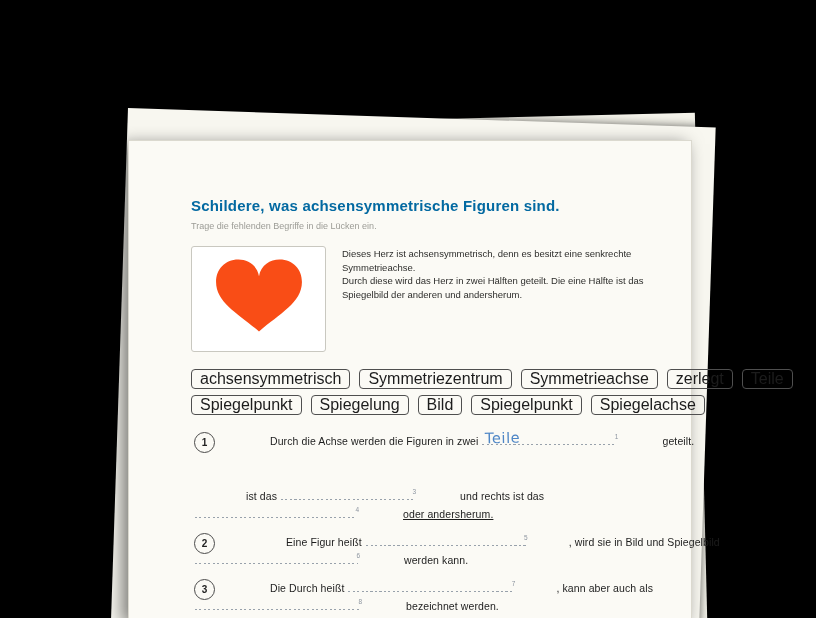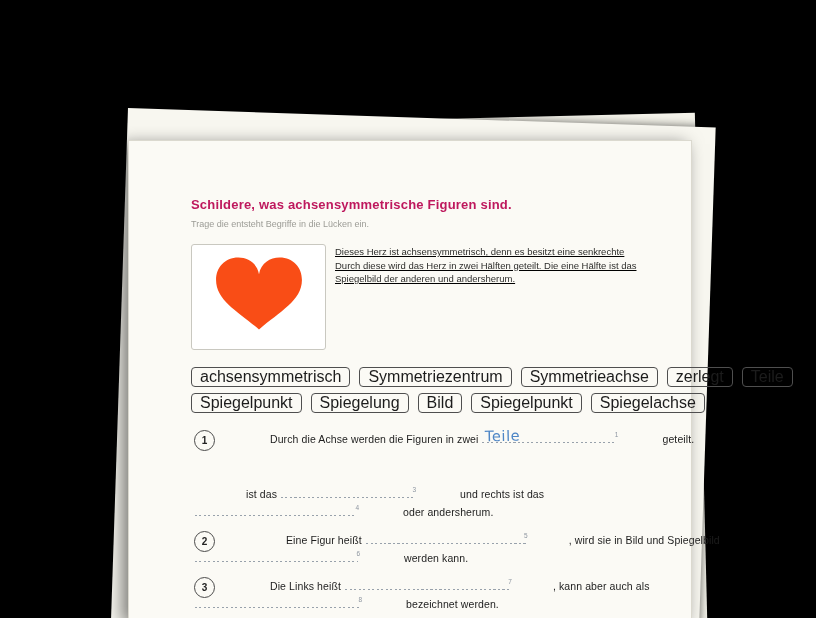--- a/index.html
+++ b/index.html
@@ -12,29 +12,29 @@
           transform-origin:top left;background:#f4f3ea;}
   .page-a{left:128px;top:108px;width:588px;height:560px;transform:rotate(1.9deg);
           transform-origin:top left;background:#f8f7f0;box-shadow:0 0 10px rgba(0,0,0,.6);}
 
   
   .page-front{position:absolute;left:128px;top:140px;width:562px;height:478px;
               background:#fbfaf5;border:1px solid #dbd9cf;
               box-shadow:-6px 4px 16px rgba(0,0,0,.5);}
   .page-content{position:relative;padding:56px 40px 0 62px;box-sizing:border-box;}
 
-  .title{font-size:13px;font-weight:bold;color:#be185d;margin:0 0 7px 0;letter-spacing:.2px;}
+  .title{font-size:15px;font-weight:bold;color:#0369a1;margin:0 0 7px 0;letter-spacing:.2px;}
   .subtitle{font-size:9px;color:#9c9c96;margin:0 0 15px 0;}
 
   .media-row{display:flex;align-items:flex-start;margin-bottom:17px;}
   .figure-box{width:135px;height:106px;background:#ffffff;border:1px solid #c9c8c0;
               border-radius:3px;box-sizing:border-box;display:flex;align-items:center;
               justify-content:center;flex:0 0 auto;}
   .figure-box svg{width:94px;height:84px;margin-top:-4px;}
-  .info-text{margin-left:9px;padding-top:1px;text-decoration:underline;}
+  .info-text{margin-left:16px;padding-top:1px;}
   .info-line{font-size:9.5px;line-height:13.6px;color:#2e2e2c;}
 
   .word-bank{margin-bottom:17px;}
   .wb-row{display:flex;gap:9px;margin-bottom:6px;}
   .chip{font-family:"Liberation Sans",sans-serif;font-size:16px;color:#1c1c1c;
         background:transparent;border:1px solid #4f4f4f;border-radius:4px;
         padding:2px 8px;line-height:14px;cursor:pointer;}
 
   .question{position:relative;margin-bottom:10px;}
   .q1{margin-top:17px;}
@@ -57,32 +57,33 @@
 <body>
 
 <div class="stage">
   <div class="page-back page-b"></div>
   <div class="page-back page-a"></div>
 
   <div class="page-front">
     <div class="page-content">
 
       <div class="title">Schildere, was achsensymmetrische Figuren sind.</div>
-      <div class="subtitle">Trage die entsteht Begriffe in die Lücken ein.</div>
+      <div class="subtitle">Trage die fehlenden Begriffe in die Lücken ein.</div>
 
       <div class="media-row">
         <div class="figure-box">
           <span>
             <svg viewBox="0 0 100 90" xmlns="http://www.w3.org/2000/svg">
               <path id="heart-path" fill="#f94d16" d="M50 25 C48 13 38 7 28 7 C13 7 4 18 4 31 C4 53 28 65 50 84 C72 65 96 53 96 31 C96 18 87 7 72 7 C62 7 52 13 50 25 Z"></path>
             </svg>
           </span>
         </div>
         <div class="info-text">
             <div class="info-line">Dieses Herz ist achsensymmetrisch, denn es besitzt eine senkrechte</div>
+            <div class="info-line">Symmetrieachse.</div>
             <div class="info-line">Durch diese wird das Herz in zwei Hälften geteilt. Die eine Hälfte ist das</div>
             <div class="info-line">Spiegelbild der anderen und andersherum.</div>
           </div>
       </div>
 
       <div class="word-bank">
           <div class="wb-row">
             <button class="chip">achsensymmetrisch</button>
             <button class="chip">Symmetriezentrum</button>
             <button class="chip">Symmetrieachse</button>
@@ -96,29 +97,29 @@
             <button class="chip">Spiegelpunkt</button>
             <button class="chip">Spiegelachse</button>
           </div>
         </div>
 
       <div>
           <div class="question q1">
             <div class="qnum">1</div>
             <div class="qline" style="margin-left: 38px;"><span class="qtext">Durch die Achse werden die Figuren in zwei</span><span class="blank" style="width: 134px;"><span class="fill" style="color: rgb(78, 134, 198);">Teile</span><span class="sup">1</span></span><span class="qtext">geteilt.</span></div>
             <div class="qline" style="margin-left: 14px; margin-top: 37px;"><span class="qtext">ist das</span><span class="blank" style="width: 133px;"><span class="sup">3</span></span><span class="qtext">und rechts ist das</span></div>
-            <div class="qline" style="margin-left: 0px;"><span class="blank" style="width: 162px;"><span class="sup">4</span></span><span class="qtext">oder andersherum.</span></div>
+            <div class="qline" style="margin-left: 0px; text-decoration: underline;"><span class="blank" style="width: 162px;"><span class="sup">4</span></span><span class="qtext">oder andersherum.</span></div>
           </div>
           <div class="question">
             <div class="qnum">2</div>
             <div class="qline" style="margin-left: 54px;"><span class="qtext">Eine Figur heißt</span><span class="blank" style="width: 160px;"><span class="sup">5</span></span><span class="qtext tight">, wird sie in Bild und Spiegelbild</span></div>
             <div class="qline" style="margin-left: 0px;"><span class="blank" style="width: 163px;"><span class="sup">6</span></span><span class="qtext">werden kann.</span></div>
           </div>
           <div class="question">
             <div class="qnum">3</div>
-            <div class="qline" style="margin-left: 38px;"><span class="qtext">Die Links heißt</span><span class="blank" style="width: 165px;"><span class="sup">7</span></span><span class="qtext tight">, kann aber auch als</span></div>
+            <div class="qline" style="margin-left: 38px;"><span class="qtext">Die Durch heißt</span><span class="blank" style="width: 165px;"><span class="sup">7</span></span><span class="qtext tight">, kann aber auch als</span></div>
             <div class="qline" style="margin-left: 0px;"><span class="blank" style="width: 165px;"><span class="sup">8</span></span><span class="qtext">bezeichnet werden.</span></div>
           </div>
         </div>
 
     </div>
   </div>
 </div>
 
 </body></html>

